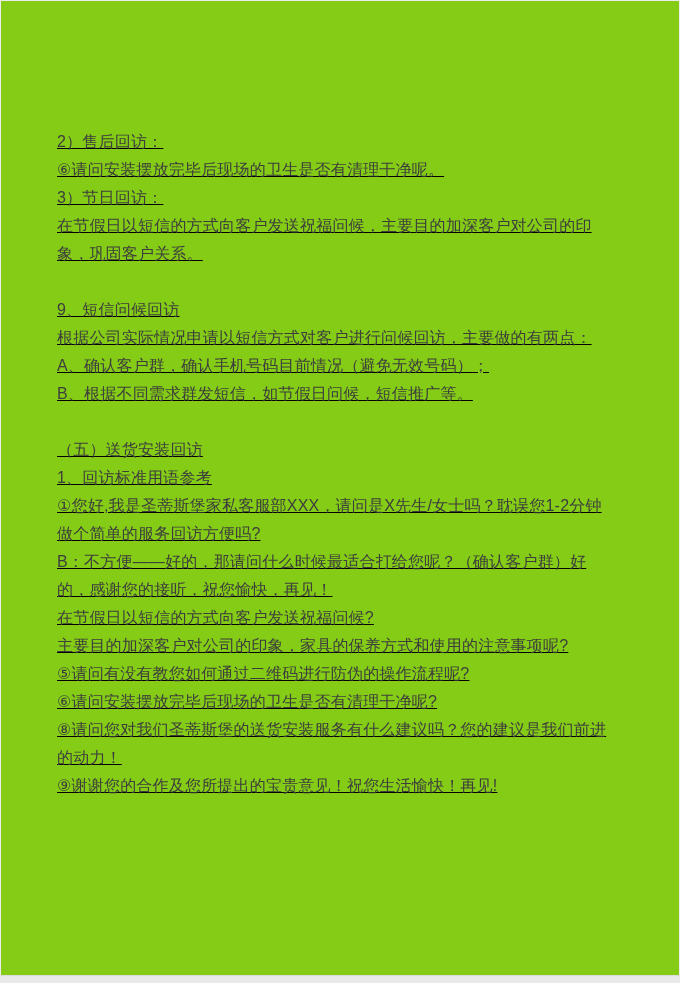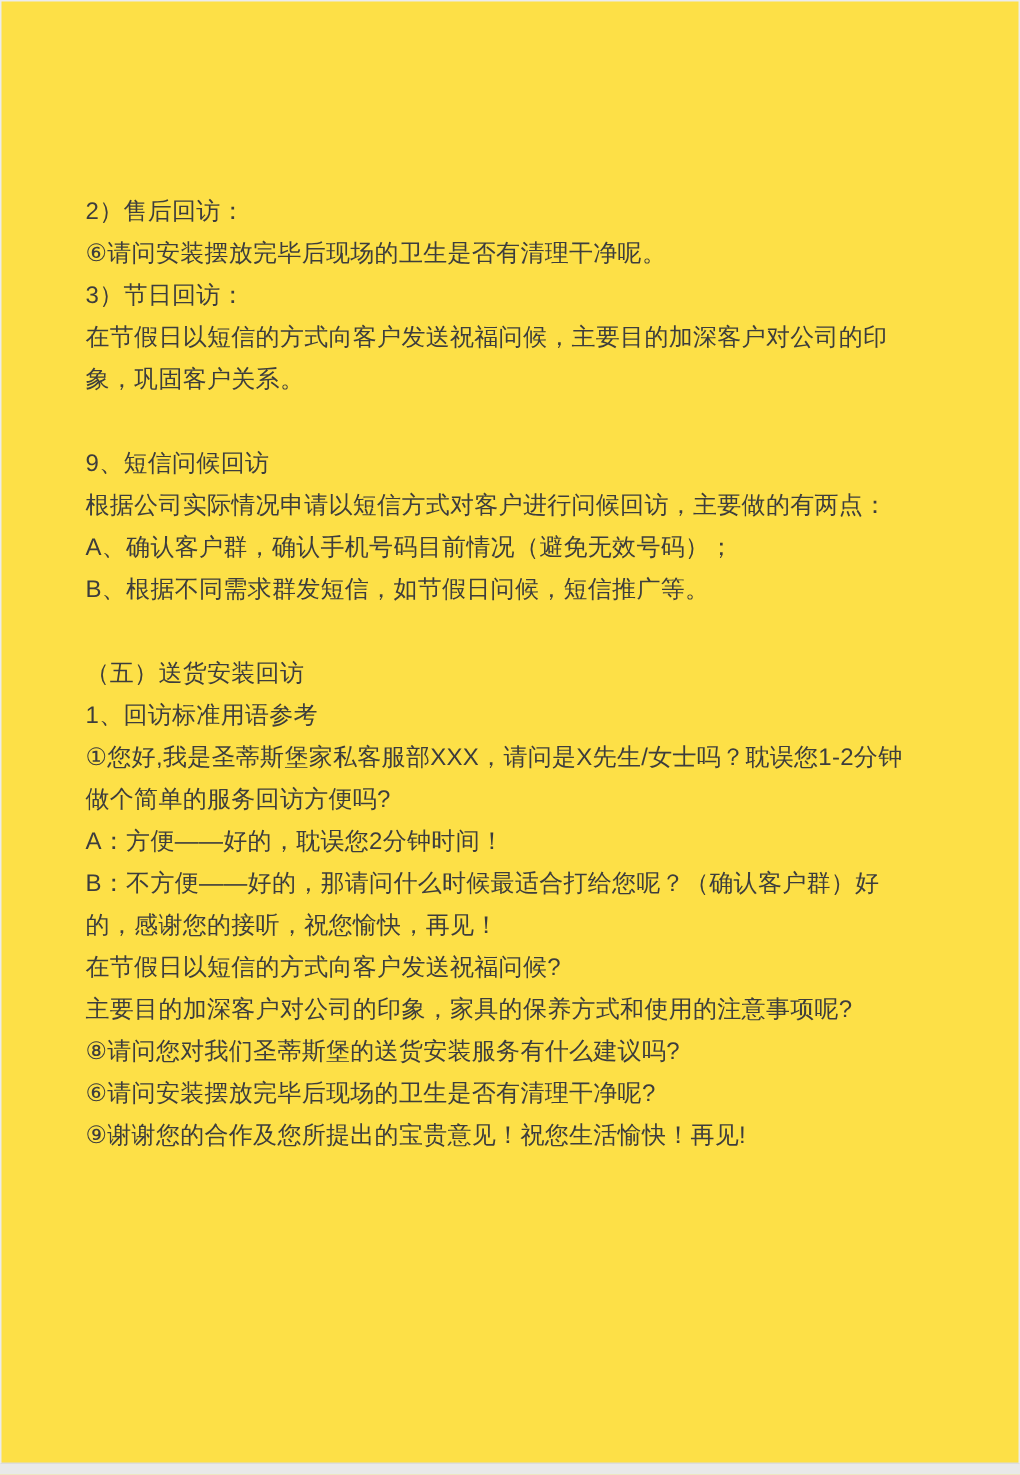--- a/index.html
+++ b/index.html
@@ -9,24 +9,25 @@
     height: 983px;
     background: #e9e9e9;
     overflow: hidden;
   }
   .paper {
     position: absolute;
     top: 0;
     left: 0;
     width: 678px;
     height: 974px;
-    background: #fde047;
+    background: #84cc16;
     border: 1px solid #ececec;
     border-bottom-color: #dcdcdc;
     box-sizing: content-box;
+    text-decoration: underline;
   }
   .content {
     padding: 127px 70px 0 56px;
     font-family: "Liberation Sans", "DejaVu Sans", sans-serif;
     font-size: 16px;
     line-height: 28px;
     color: #3d3d3d;
     letter-spacing: 0.2px;
   }
   .section {
@@ -61,23 +62,23 @@
         <p class="line">根据公司实际情况申请以短信方式对客户进行问候回访，主要做的有两点：</p>
         <p class="line">A、确认客户群，确认手机号码目前情况（避免无效号码）；</p>
         <p class="line">B、根据不同需求群发短信，如节假日问候，短信推广等。</p>
       </div>
 
     <div class="section">
 
     <p class="line">（五）送货安装回访</p>
         <p class="line">1、回访标准用语参考</p>
         <p class="line">①您好,我是圣蒂斯堡家私客服部XXX，请问是X先生/女士吗？耽误您1-2分钟做个简单的服务回访方便吗?</p>
-        <p class="line">A：方便——好的，耽误您2分钟时间！</p>
         <p class="line">B：不方便——好的，那请问什么时候最适合打给您呢？（确认客户群）好的，感谢您的接听，祝您愉快，再见！</p>
         <p class="line">在节假日以短信的方式向客户发送祝福问候?</p>
         <p class="line">主要目的加深客户对公司的印象，家具的保养方式和使用的注意事项呢?</p>
-        <p class="line">⑧请问您对我们圣蒂斯堡的送货安装服务有什么建议吗?</p>
+        <p class="line">⑤请问有没有教您如何通过二维码进行防伪的操作流程呢?</p>
         <p class="line">⑥请问安装摆放完毕后现场的卫生是否有清理干净呢?</p>
+        <p class="line">⑧请问您对我们圣蒂斯堡的送货安装服务有什么建议吗？您的建议是我们前进的动力！</p>
         <p class="line">⑨谢谢您的合作及您所提出的宝贵意见！祝您生活愉快！再见!</p>
       </div>
 
   </div>
 </div>
 
 </body></html>

